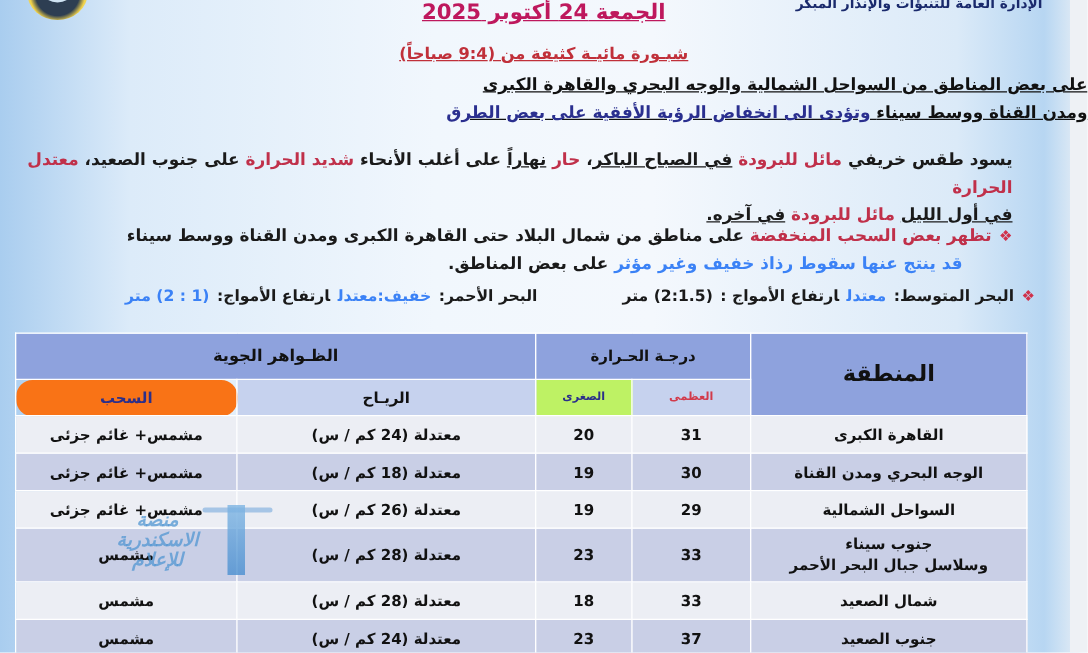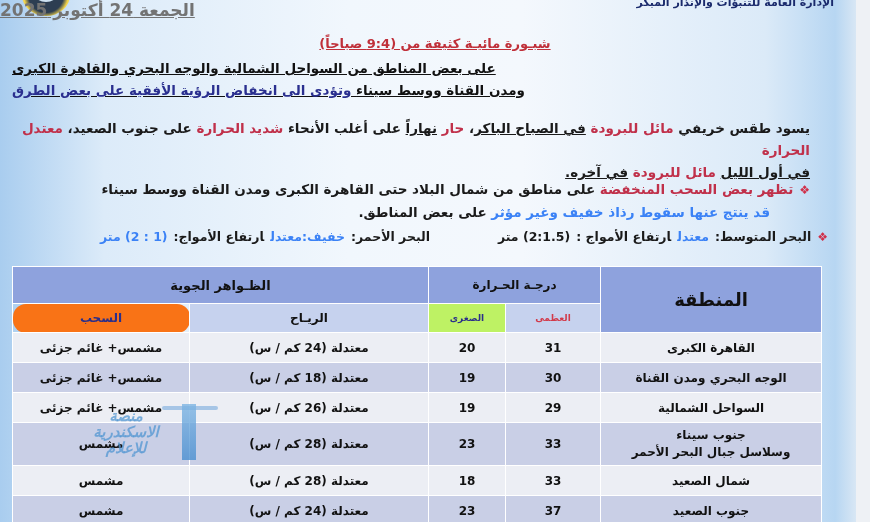--- a/index.html
+++ b/index.html
@@ -19,29 +19,29 @@
     }
     .logo-inner {
       position: absolute; left: 11px; top: 6px; width: 26px; height: 22px; border-radius: 50%;
       background: #cfe3f3;
     }
     .org-name {
       position: absolute; right: 36px; top: -4px; font-size: 11px; font-weight: bold; color: #1a2a6c;
       white-space: nowrap;
     }
     .date-title {
-      position: absolute; left: 0; right: 0; top: 0; text-align: left;
-      font-size: 17px; font-weight: bold; color: #737373; text-decoration: underline;
+      position: absolute; left: 0; right: 0; top: 0; text-align: center;
+      font-size: 17px; font-weight: bold; color: #be185d; text-decoration: underline;
     }
     .fog-title {
       position: absolute; left: 0; right: 0; top: 36px; text-align: center;
       font-size: 13px; font-weight: bold; color: #c0303a; text-decoration: underline;
     }
     .fog-line {
-      position: absolute; left: 0; right: 0; text-align: left;
+      position: absolute; left: 0; right: 0; text-align: right;
       font-size: 13.5px; font-weight: bold; color: #111; text-decoration: underline; padding-left: 12px;
     }
     .fog-line .blue { color: #2a2f8f; }
     .para {
       position: absolute; right: 60px; left: 4px; font-size: 13.5px; font-weight: bold; color: #1a1a1a;
       line-height: 22px;
     }
     .red { color: #c0304a; }
     .navy { color: #3b82f6; }
     .u { text-decoration: underline; }

